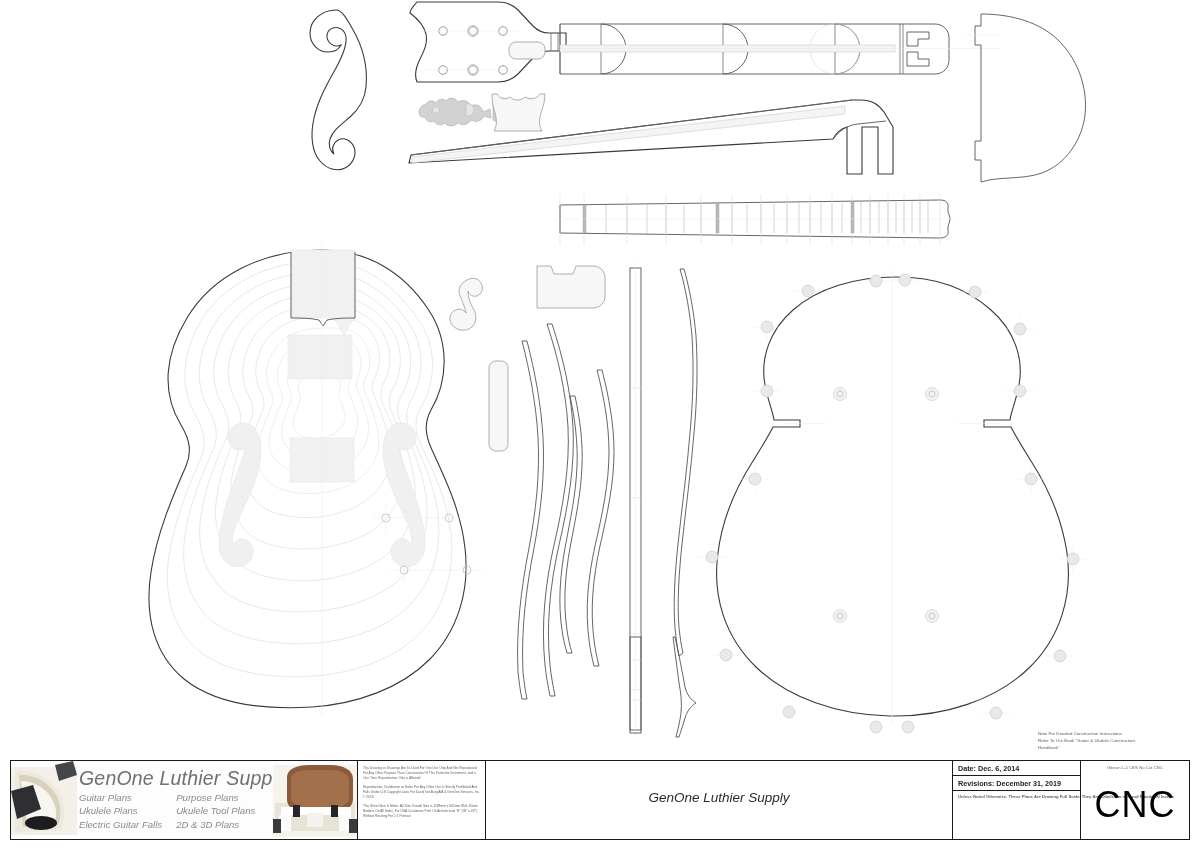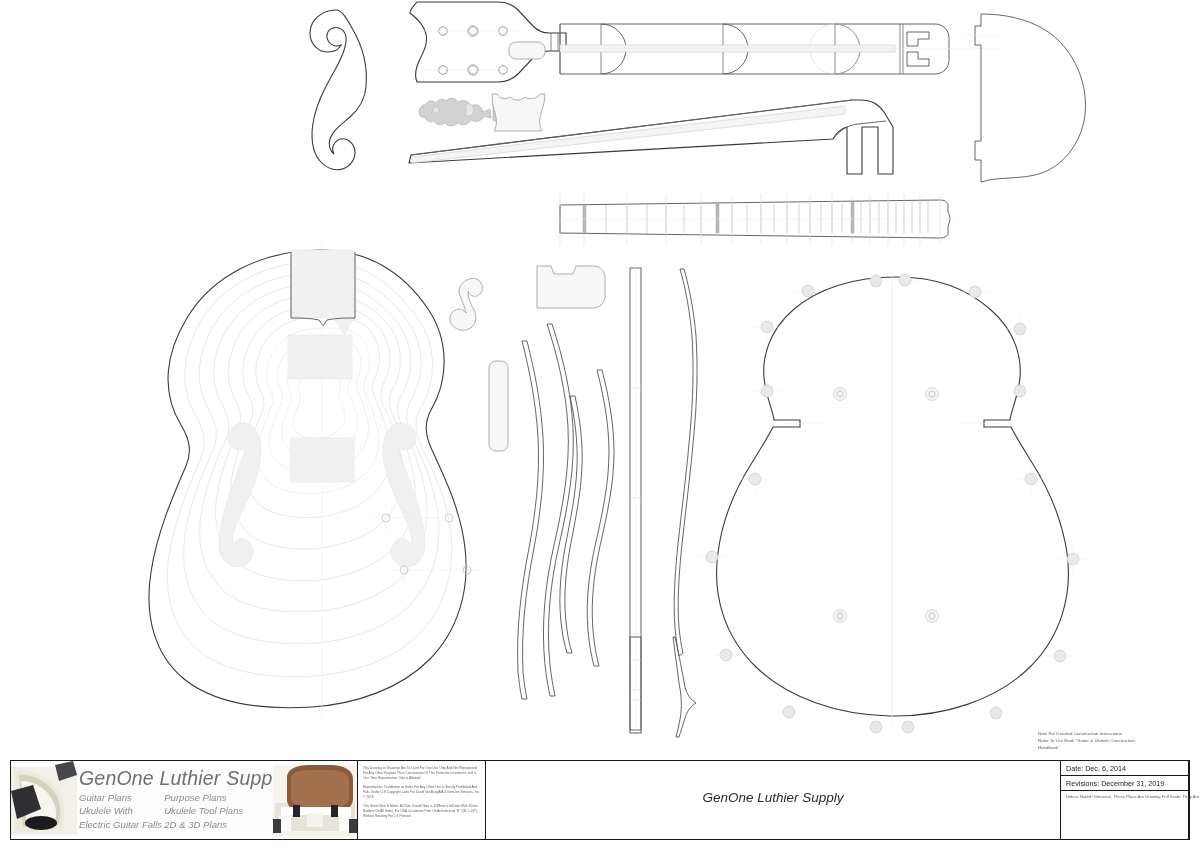--- a/index.html
+++ b/index.html
@@ -103,21 +103,21 @@
   #brand-name {
     font-family: "Liberation Sans", sans-serif;
     font-style: italic;
     font-size: 19.5px;
     color: #6f6f6f;
     letter-spacing: 0.2px;
     white-space: nowrap;
     line-height: 1.05;
     margin-bottom: 2px;
   }
-  .plan-cols { display: flex; gap: 2px; }
+  .plan-cols { display: flex; gap: 14px; }
   .plan-col {
     font-style: italic;
     font-size: 9.6px;
     color: #8a8a8a;
     line-height: 1.42;
     white-space: nowrap;
   }
 
   
   #tb-legal {
@@ -161,20 +161,21 @@
     border-right: 1.4px solid #1a1a1a;
     display: flex;
     flex-direction: column;
   }
   .meta-row {
     border-bottom: 1.2px solid #1a1a1a;
     padding: 2.5px 5px;
     font-size: 7.2px;
     color: #222;
     white-space: nowrap;
+    font-weight: bold;
   }
   #meta-note {
     flex: 1 1 auto;
     padding: 3px 5px;
     font-size: 4.2px;
     line-height: 1.55;
     color: #5e5e5e;
     border-bottom: none;
   }
 
@@ -706,21 +707,21 @@
           <ellipse cx="30" cy="62" rx="16" ry="7" fill="#1c1c20"></ellipse>
           <path d="M44 4 L62 0 L66 14 L48 20 Z" fill="#45454c"></path>
         </svg>
       </div>
 
       <div id="logo-text-wrap">
         <div id="brand-name">GenOne Luthier Supplies</div>
         <div class="plan-cols">
           <div class="plan-col">
             <div>Guitar Plans</div>
-            <div>Ukulele With</div>
+            <div>Ukulele Plans</div>
             <div>Electric Guitar Falls</div>
           </div>
           <div class="plan-col">
             <div>Purpose Plans</div>
             <div>Ukulele Tool Plans</div>
             <div>2D &amp; 3D Plans</div>
           </div>
         </div>
       </div>
 
@@ -751,15 +752,19 @@
     <div class="tb-cell" id="tb-title">
       <div id="tb-company">GenOne Luthier Supply</div>
     </div>
 
     <div class="tb-cell" id="tb-meta">
       <div class="meta-row">Date: Dec. 6, 2014</div>
       <div class="meta-row">Revisions: December 31, 2019</div>
       <div class="meta-row" id="meta-note">Unless Noted Otherwise, These Plans Are Drawing Full Scale. They Are Labeled in mm and Fractional Inches</div>
     </div>
 
+    <div class="tb-cell" id="tb-cnc">
+      <div id="cnc-code">Gibson L-5 CES No Cut CNC</div>
+      <div id="cnc-big">CNC</div>
+    </div>
 
   </div>
 </div>
 
 </body></html>

